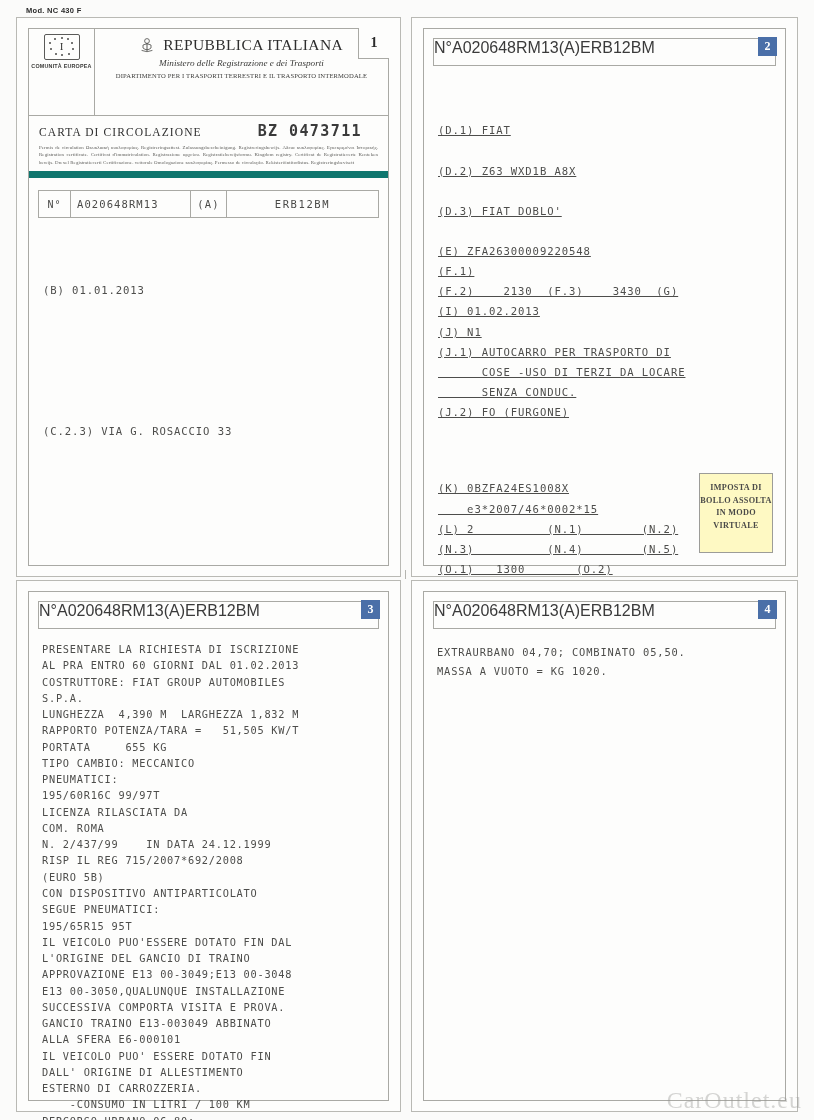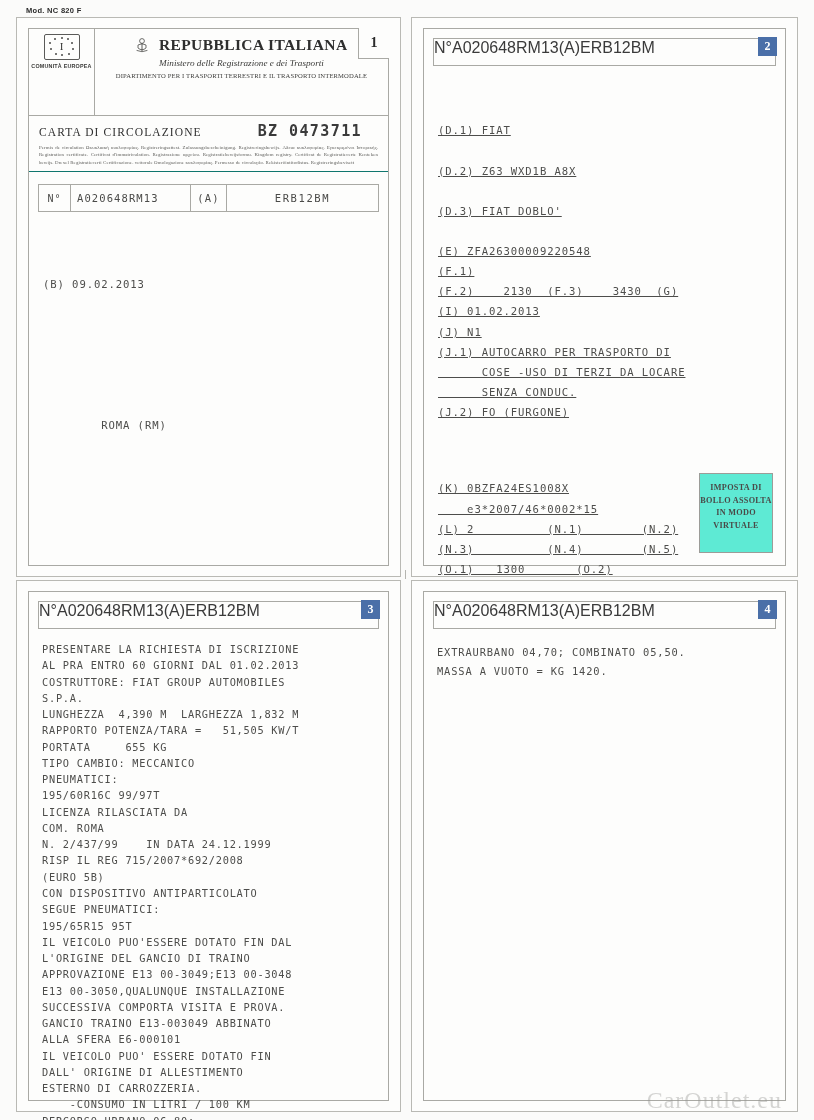--- a/index.html
+++ b/index.html
@@ -106,21 +106,21 @@
   .ri-box {
     flex: 1;
     text-align: center;
     padding-top: 6px;
     box-sizing: border-box;
     position: relative;
   }
   .ri-title {
     font-family: "Liberation Serif", serif;
     font-size: 15.5px;
-    font-weight: bold;
+    font-weight: normal;
     letter-spacing: 0.4px;
     color: #2e2e2e;
     display: inline-block;
     vertical-align: middle;
   }
   .emblem {
     display: inline-block;
     width: 14px;
     height: 16px;
     vertical-align: middle;
@@ -170,21 +170,21 @@
     font-weight: bold;
     display: flex;
     align-items: center;
     justify-content: center;
     font-family: "Liberation Serif", serif;
   }
 
   
   .cdc {
     position: relative;
-    border-bottom: 1px solid #0f766e;
+    border-bottom: 7px solid #0f766e;
     padding: 6px 10px 5px 10px;
     min-height: 50px;
     box-sizing: border-box;
   }
   .cdc-row {
     display: flex;
     align-items: baseline;
   }
   .cdc-title {
     font-family: "Liberation Serif", serif;
@@ -287,21 +287,21 @@
     border: 1px solid #9c9c98;
     font-family: "Liberation Serif", serif;
     font-size: 8.2px;
     font-weight: bold;
     letter-spacing: 0.3px;
     color: #4a4a48;
     text-align: center;
     line-height: 1.55;
     padding-top: 8px;
     box-sizing: border-box;
-    background: #5eead4;
+    background: #fef9c3;
   }
 
   
   .q34-body {
     padding: 12px 0 0 13px;
     font-family: "DejaVu Sans Mono", monospace;
     font-size: 10.3px;
     line-height: 1.58;
     letter-spacing: 0.75px;
     color: #4d4d4b;
@@ -319,41 +319,41 @@
   .tick-top {
     position: absolute;
     left: 405px;
     top: 570px;
     width: 1px;
     height: 9px;
     background: #b5b5b0;
   }
   .watermark {
     position: absolute;
-    right: 32px;
+    right: 12px;
     bottom: 6px;
     font-family: "Liberation Serif", serif;
     font-size: 24px;
     letter-spacing: 1px;
     color: rgba(150,150,148,0.40);
     font-weight: normal;
   }
   .smudge {
     position: absolute;
     border-radius: 50%;
     background: rgba(140,135,130,0.10);
     filter: blur(1px);
   }
 </style>
 </head>
 <body>
 
 <div class="page">
 
-  <div class="modcode">Mod. NC 820 F</div>
+  <div class="modcode">Mod. NC 430 F</div>
 
   <div class="tick-top"></div>
 
   <div class="smudge" style="left:185px; top:430px; width:22px; height:10px;"></div>
   <div class="smudge" style="left:258px; top:424px; width:7px; height:7px;"></div>
   <div class="smudge" style="left:597px; top:800px; width:6px; height:6px;"></div>
   <div class="smudge" style="left:630px; top:878px; width:6px; height:6px;"></div>
 
   <div class="quad" id="q1">
     <div class="inner">
@@ -403,24 +403,24 @@
       </div>
 
       <div class="idstrip">
         <div class="cell lbl">N°</div>
         <div class="cell val-vin">A020648RM13</div>
         <div class="cell lbl-a">(A)</div>
         <div class="cell val-plate">ERB12BM</div>
       </div>
 
       <div class="body-mono q1-body">
-        <div class="line">(B) 09.02.2013</div>
+        <div class="line">(B) 01.01.2013</div>
         <div class="line"></div>
         <div class="line"></div>
-        <div class="line">        ROMA (RM)</div>
+        <div class="line">(C.2.3) VIA G. ROSACCIO 33</div>
       </div>
 
     </div>
   </div>
 
   <div class="quad" id="q2">
     <div class="inner">
 
       <div class="q2-strip">
         <div class="cell lbl">N°</div>
@@ -521,20 +521,20 @@
 
       <div class="q2-strip">
         <div class="cell lbl">N°</div>
         <div class="cell val-vin">A020648RM13</div>
         <div class="cell lbl-a">(A)</div>
         <div class="cell val-plate">ERB12BM</div>
       </div>
       <div class="badge-sq">4</div>
 
       <div class="q4-body">EXTRAURBANO 04,70; COMBINATO 05,50.
-MASSA A VUOTO = KG 1420.</div>
+MASSA A VUOTO = KG 1020.</div>
 
     </div>
   </div>
 
   <div class="watermark">CarOutlet.eu</div>
 
 </div>
 
 </body></html>

